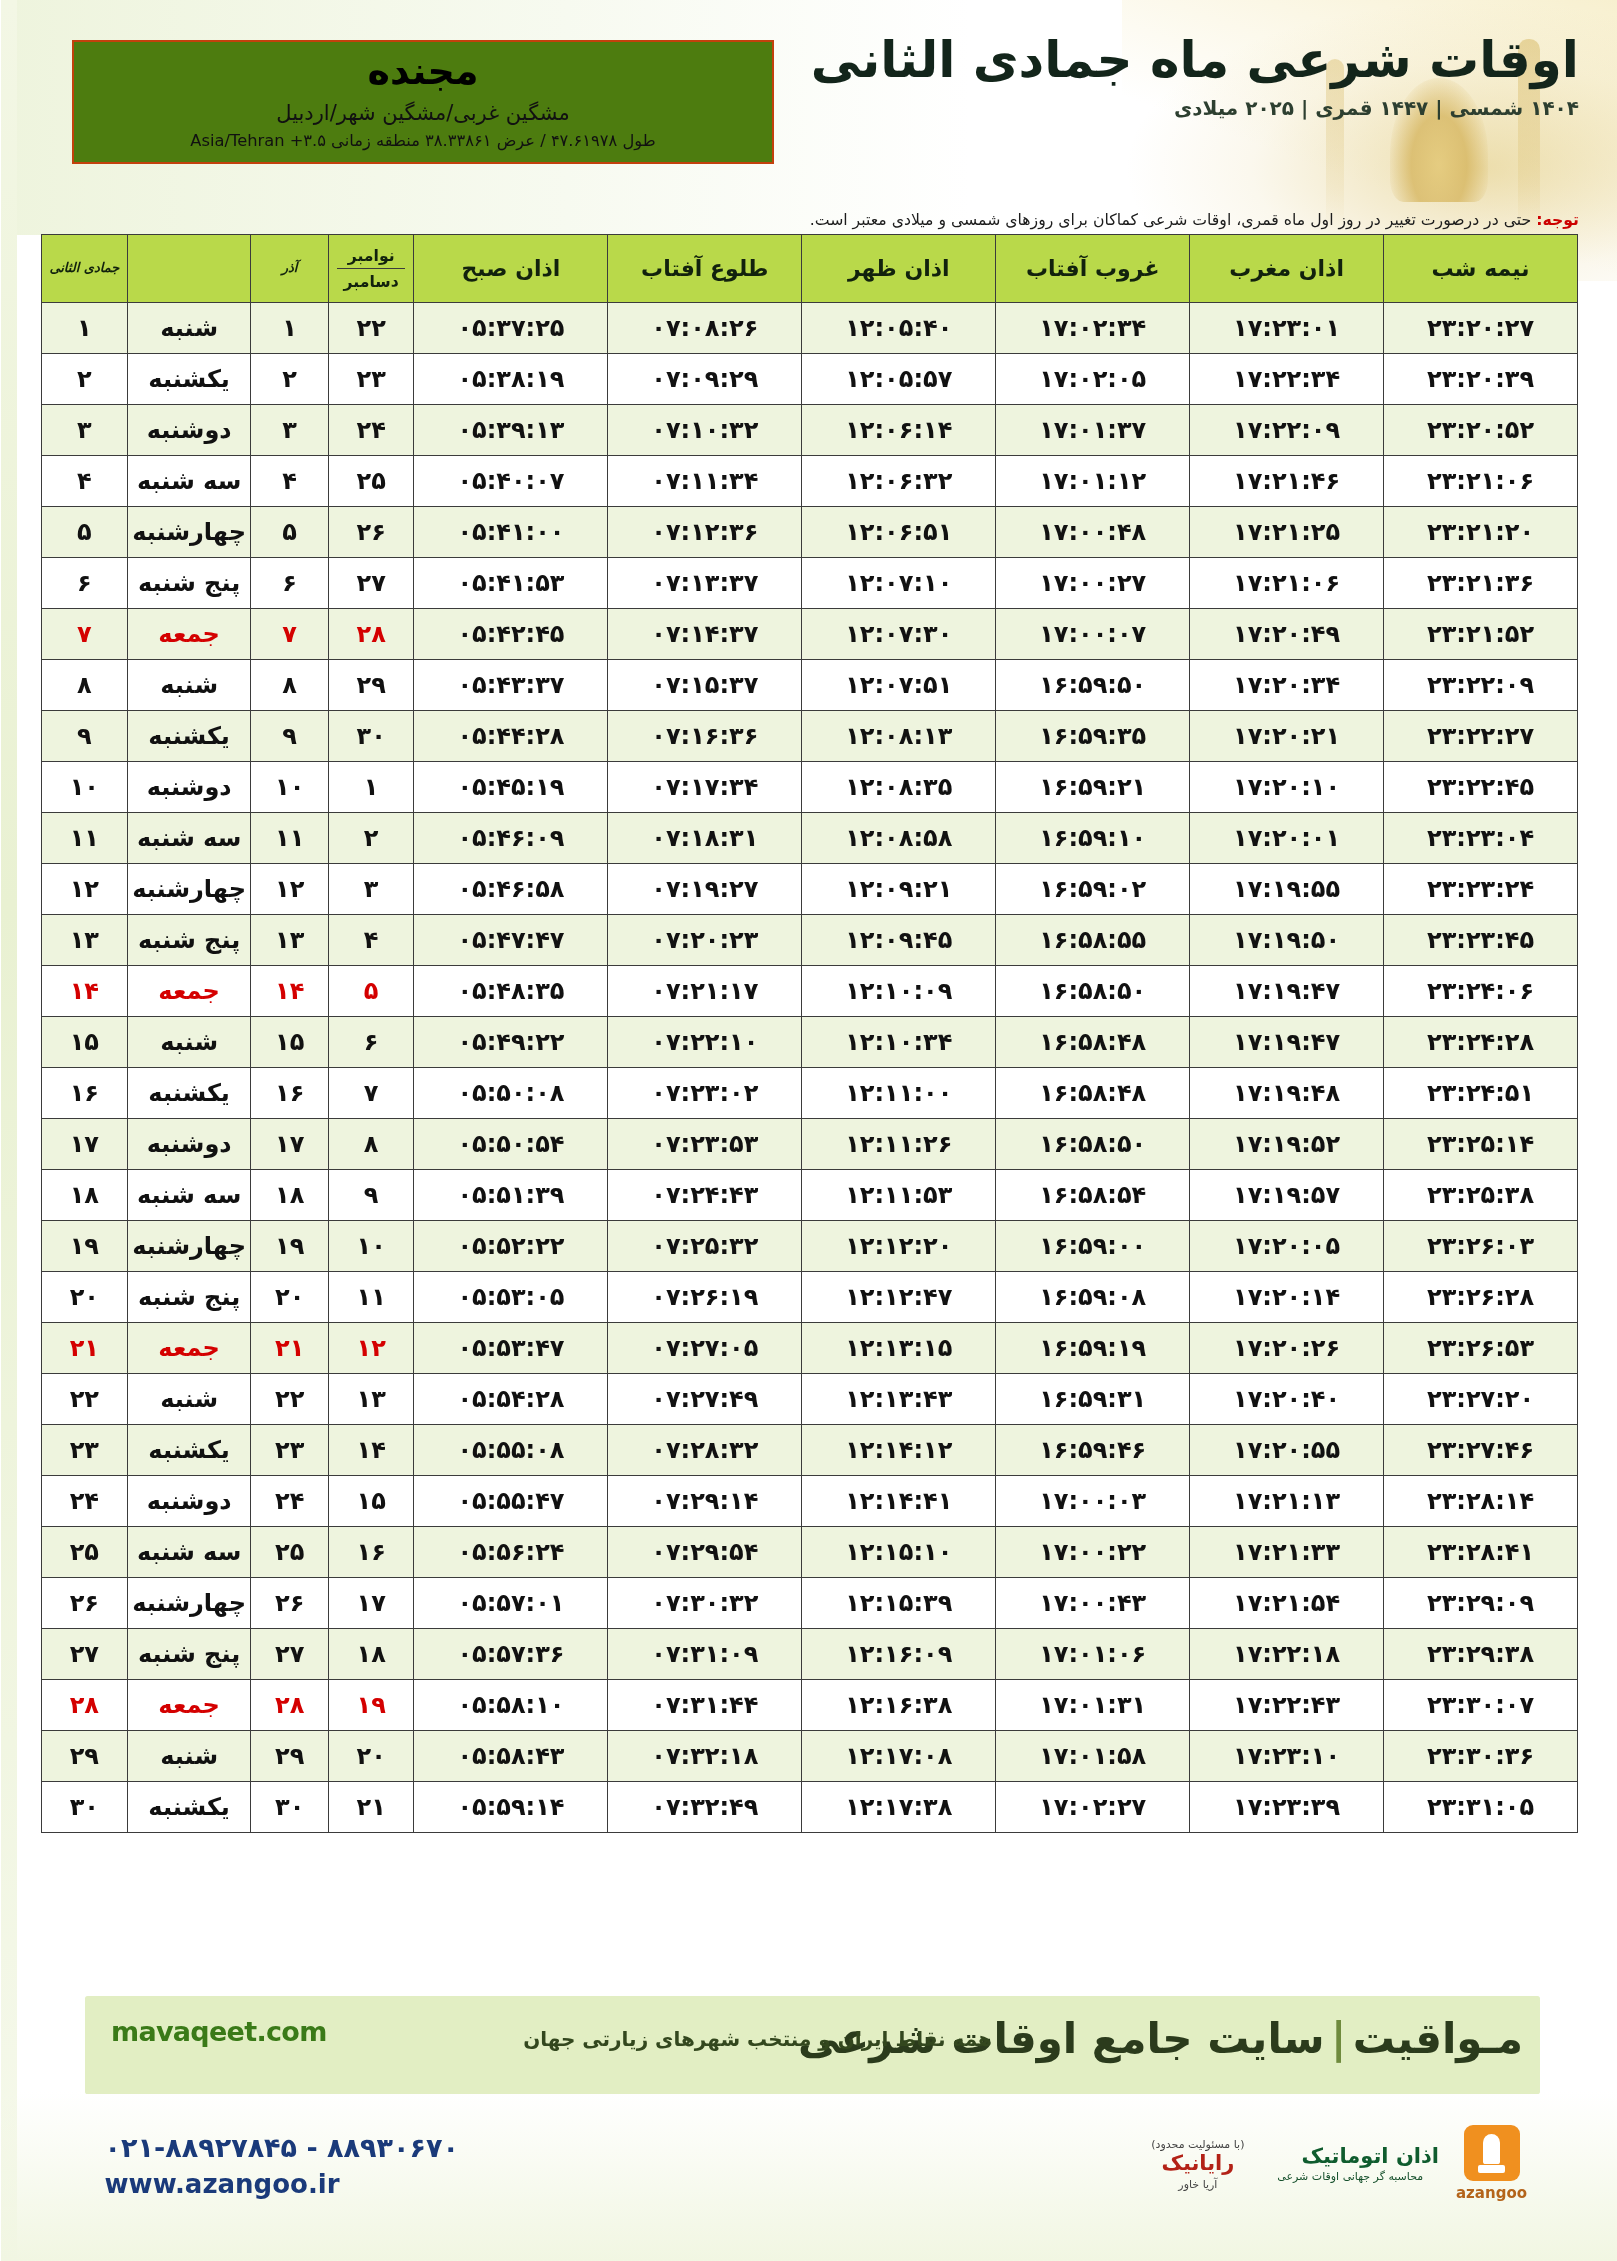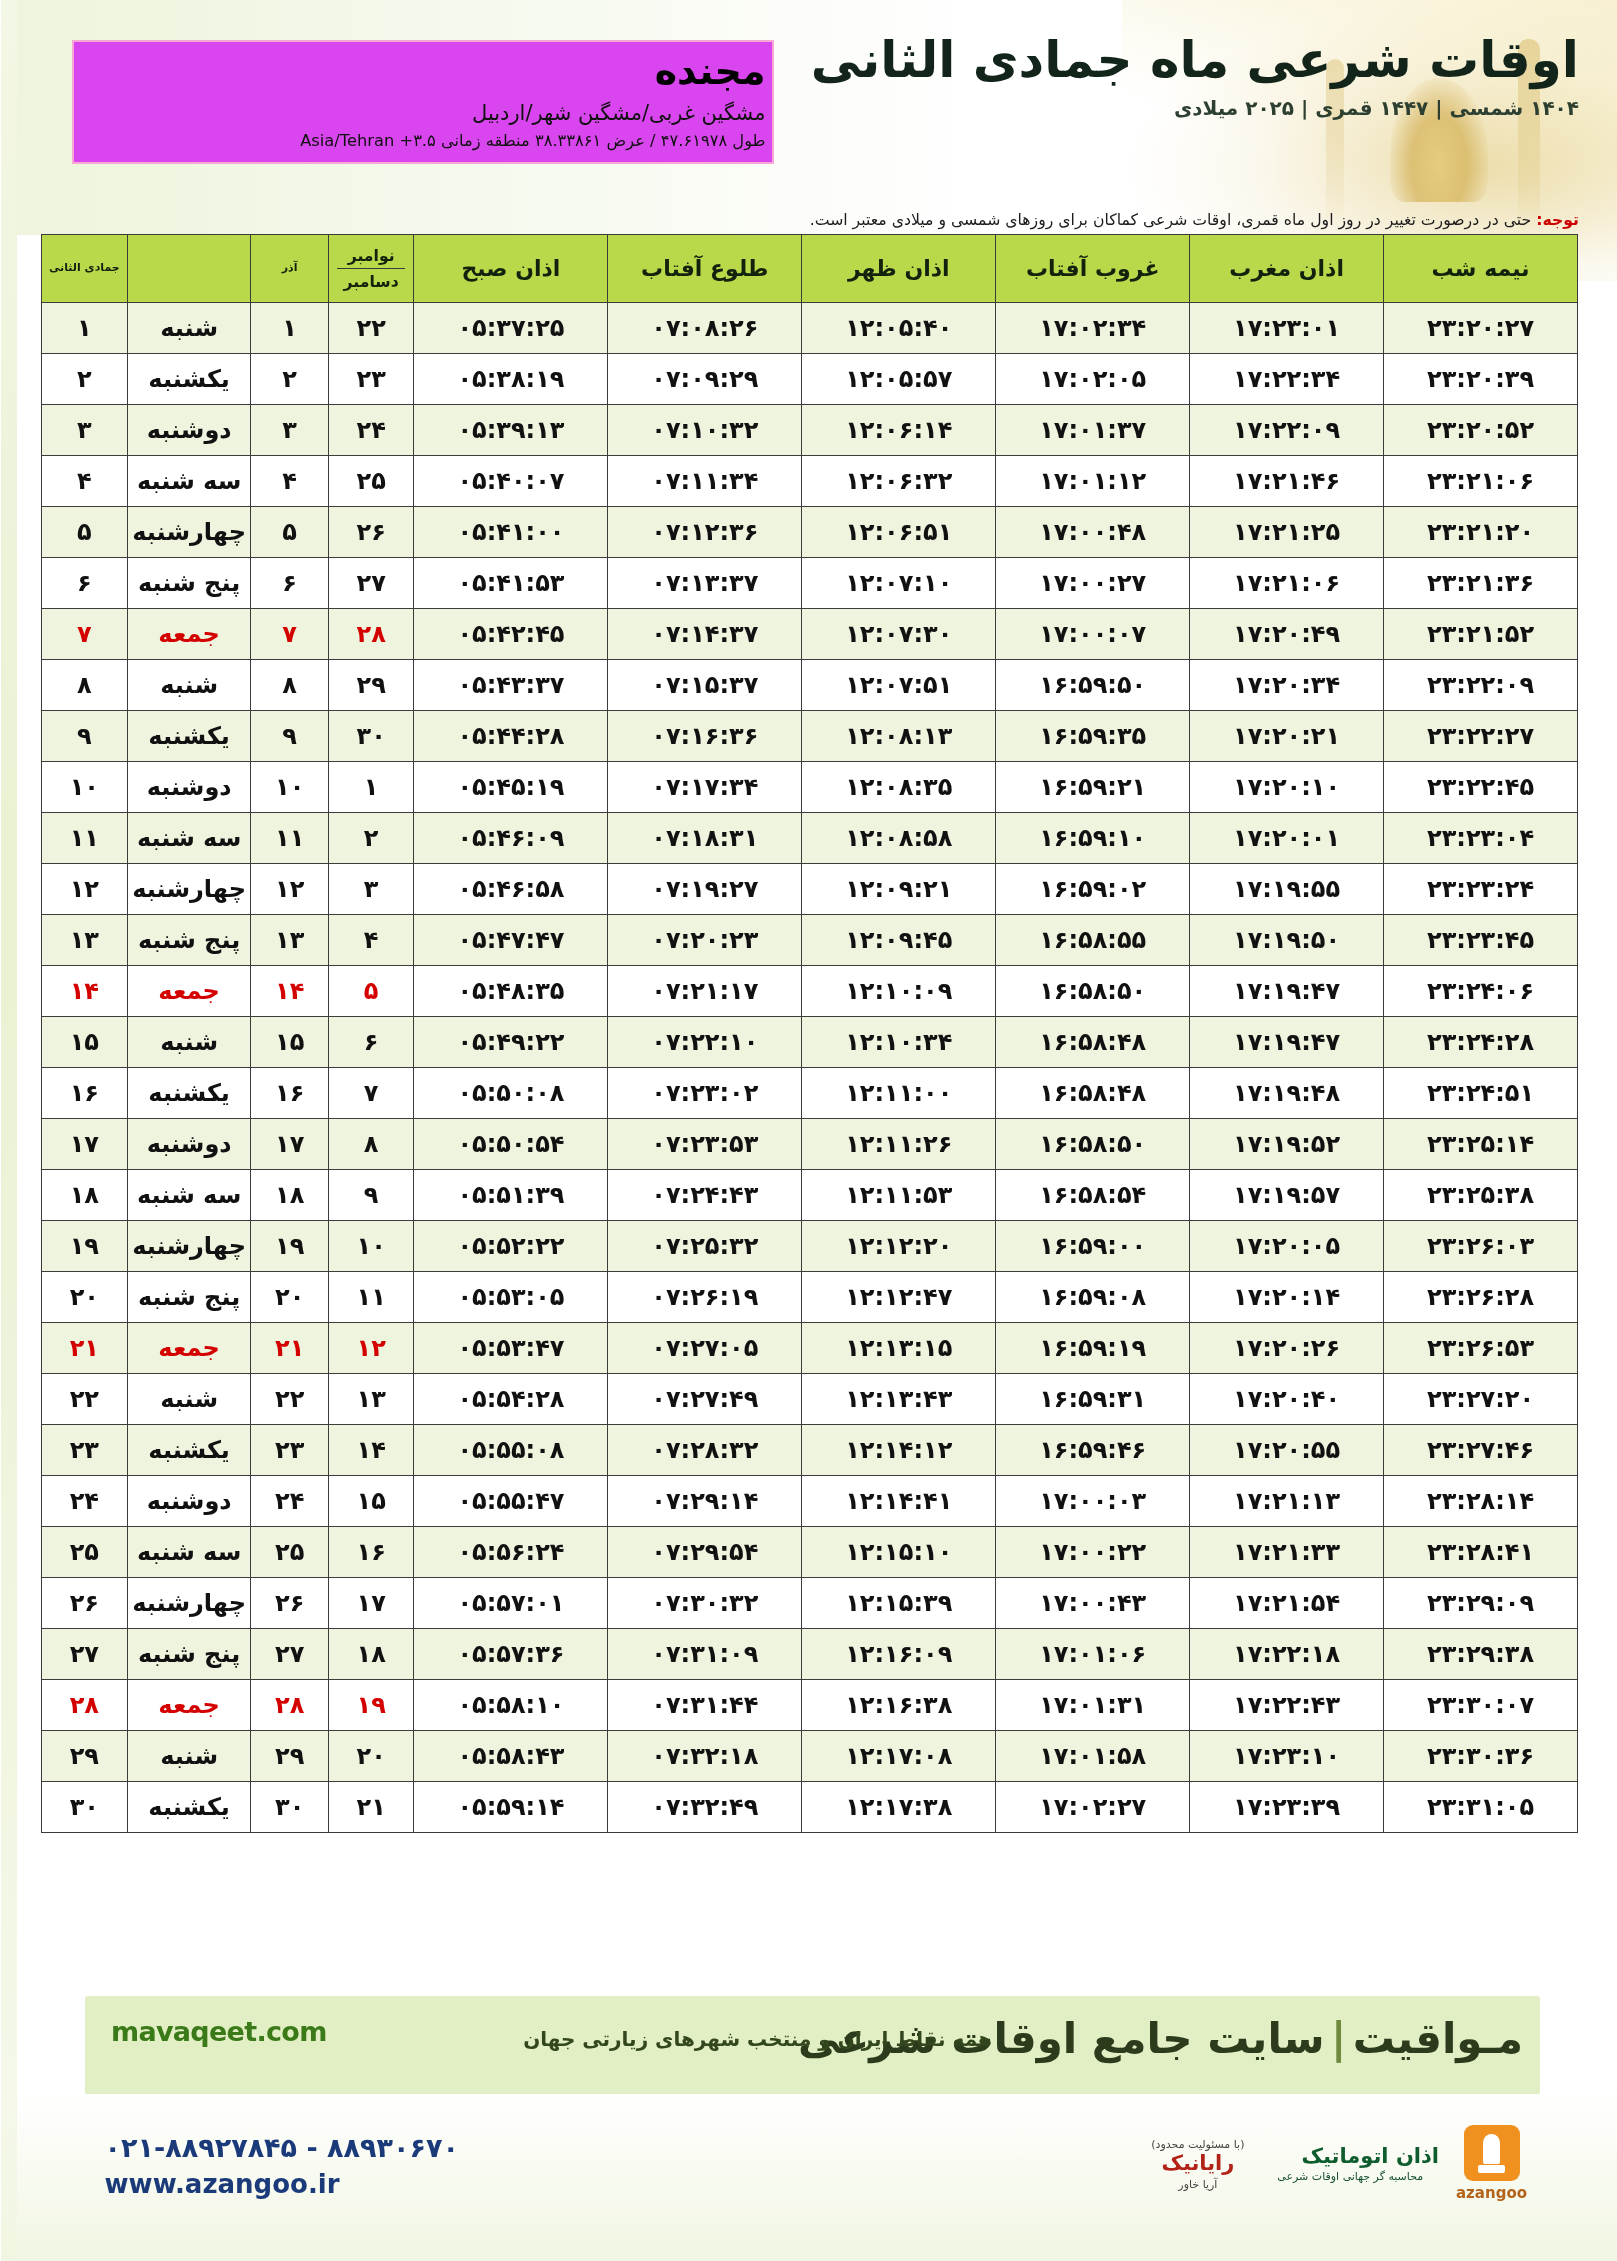--- a/index.html
+++ b/index.html
@@ -94,23 +94,24 @@
     font-size: 20px;
     font-weight: bold;
     color: #2d3f30;
   }
 
   
   .city-box {
     position: absolute;
     top: 40px; left: 72px;
     width: 685px;
-    border: 2px solid #f9a8d4;
-    background: #d946ef;
+    border: 2px solid #c2410c;
+    background: #4d7c0f;
     padding: 9px 6.5px 11.7px 6.5px;
+    text-align: center;
     z-index: 6;
   }
   .city-box .city-name {
     font-size: 38px;
     font-weight: bold;
     color: #000;
     line-height: 1.1;
   }
   .city-box .city-sub {
     margin-top: 7.8px;
@@ -159,22 +160,23 @@
   
   table.times thead th {
     background: #b9d94a;
     color: #12220d;
     font-weight: bold;
     font-size: 22px;
     height: 50px;
     padding: 0 2.6px;
   }
   table.times thead th.small {
-    font-size: 11px;
+    font-size: 13px;
     line-height: 1.15;
+    font-style: italic;
   }
   .th-split {
     padding: 8px !important;
     height: 50px;
   }
   .th-split .split-top,
   .th-split .split-bottom {
     height: 25px;
     line-height: 25px;
     font-size: 15.7px;

